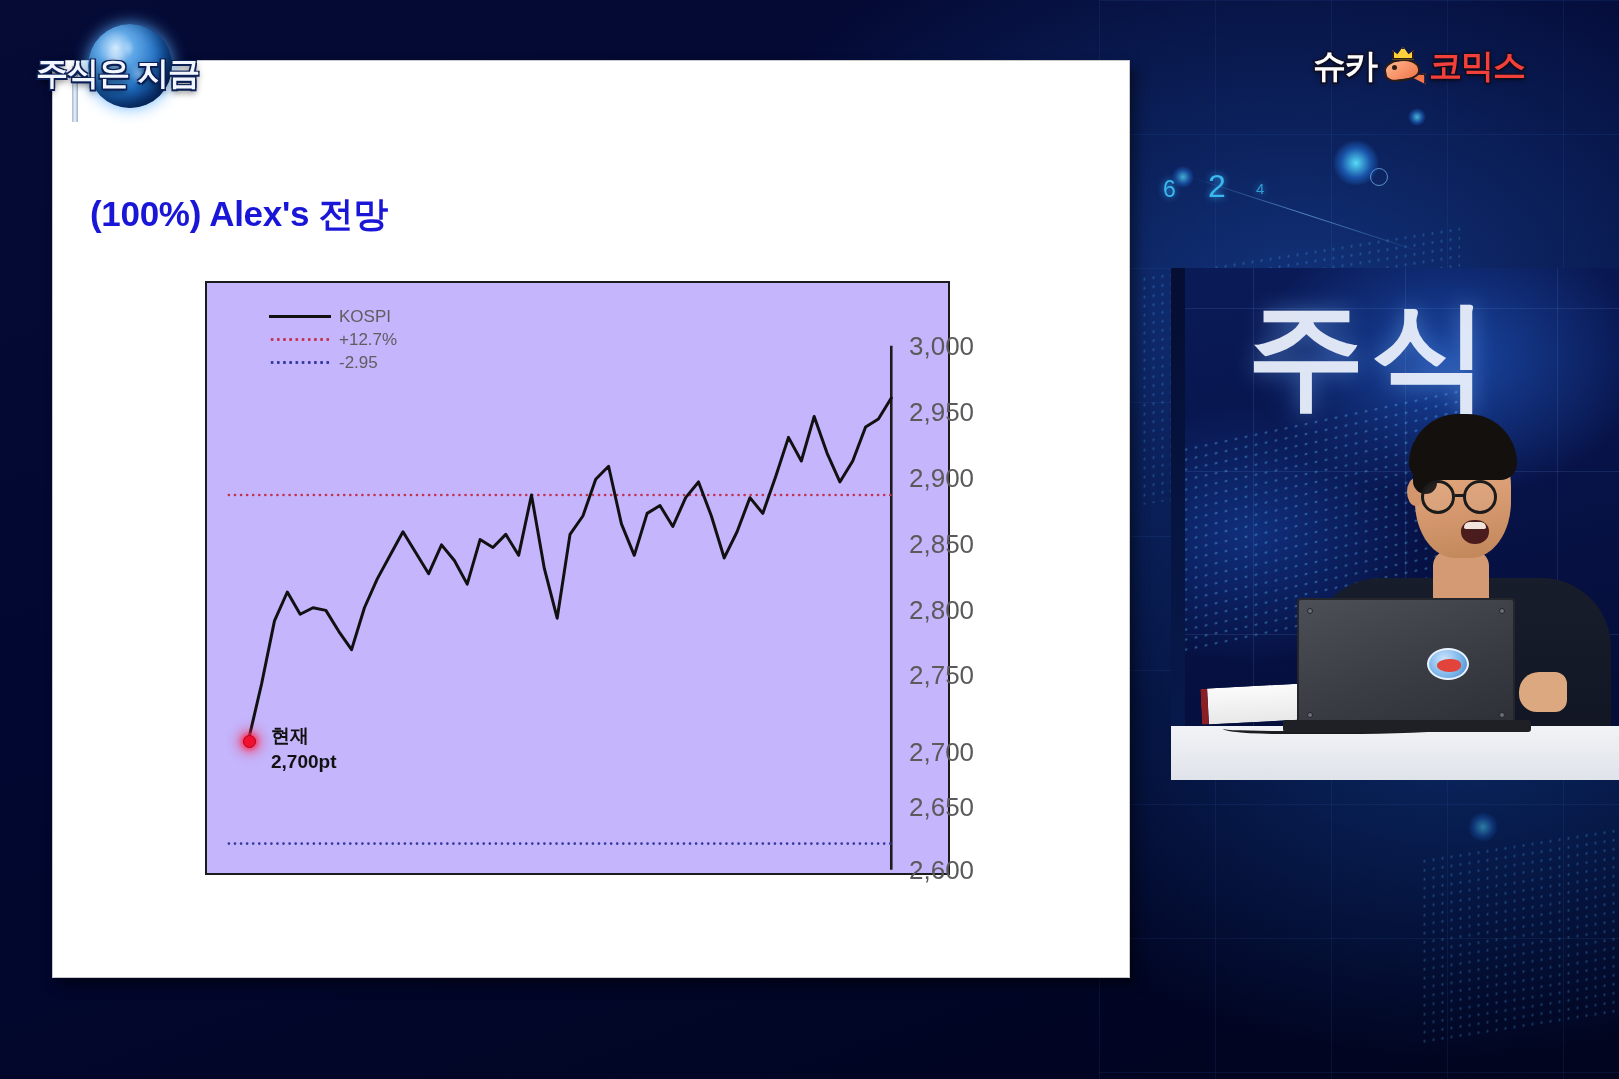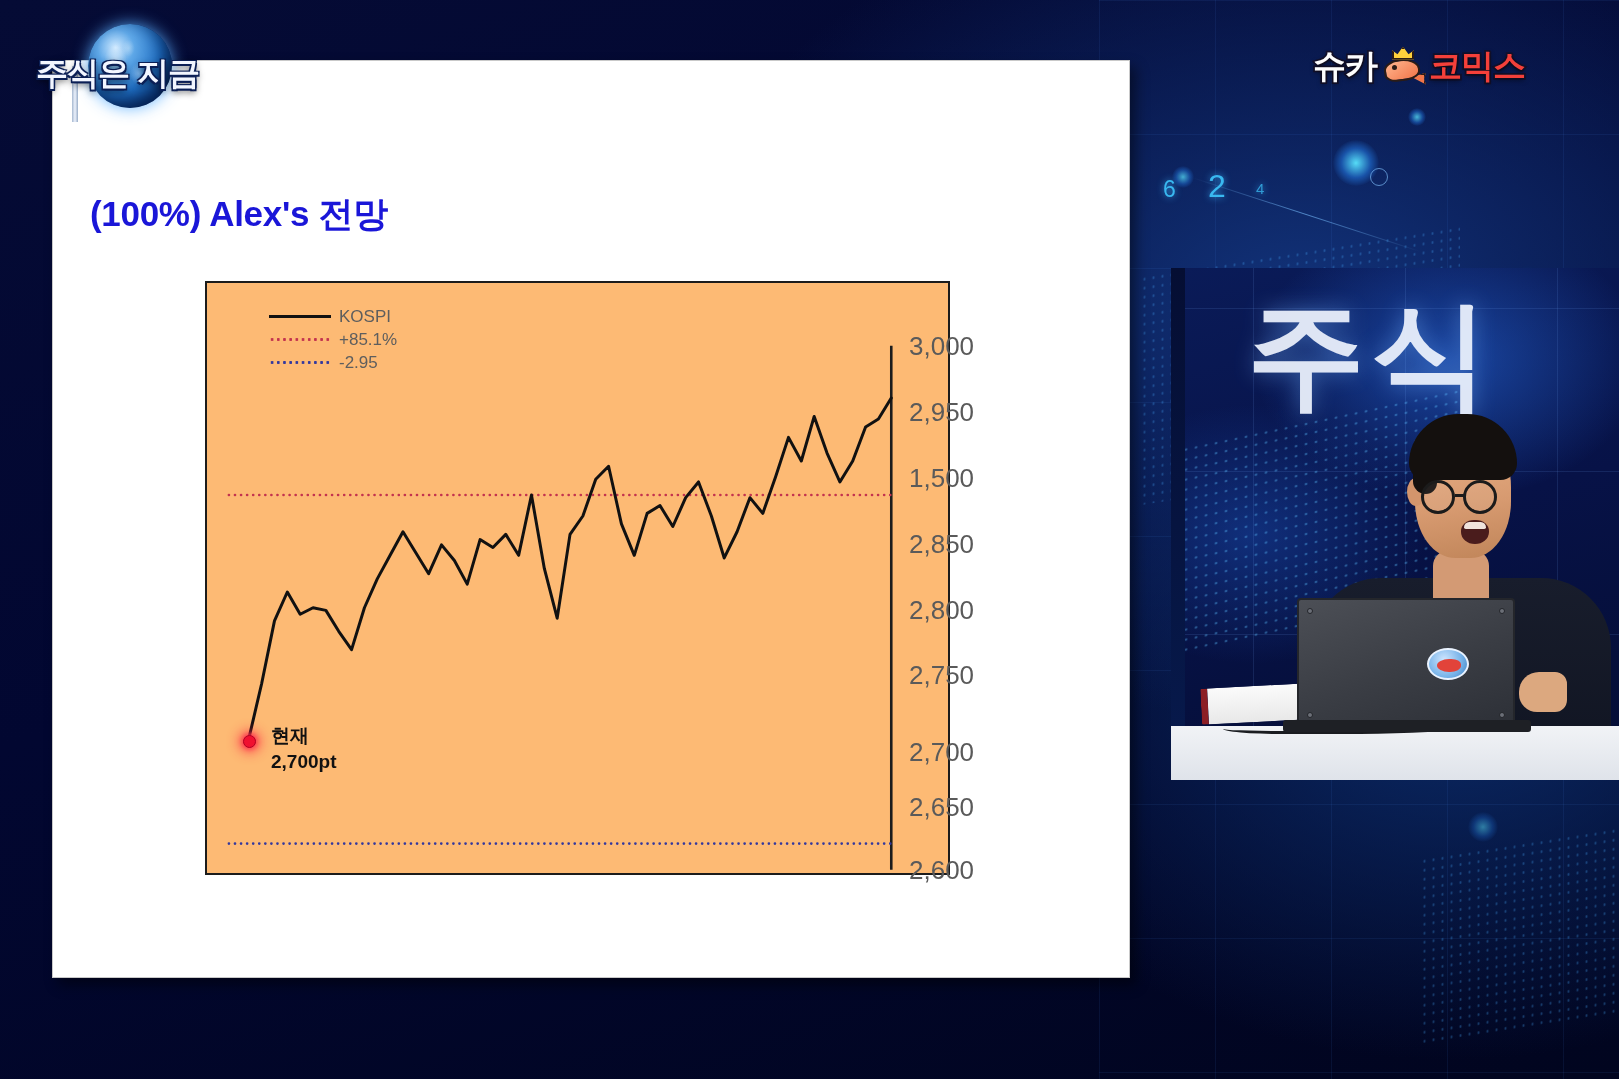--- a/index.html
+++ b/index.html
@@ -147,21 +147,21 @@
     position: absolute; left: 37px; top: 130px;
     font-size: 35px; font-weight: 700; color: #1a16d8;
     letter-spacing: -.3px;
   }
 
   
   #chart-box {
     position: absolute; left: 152px; top: 220px;
     width: 745px; height: 594px;
     border: 2px solid #1c1c1c;
-    background: #fdba74;
+    background: #c4b5fd;
   }
   #plot {
     position: absolute; inset: 0;
   }
   svg { display: block; }
 
   
   #legend { position: absolute; left: 62px; top: 22px; }
   .leg-row { display: flex; align-items: center; height: 23px; margin-bottom: 0px; }
   .leg-key { width: 62px; height: 12px; position: relative; margin-right: 8px; }
@@ -397,21 +397,21 @@
         <div class="leg-row">
           <span class="leg-key">
               <span class="leg-solid"></span>
             </span>
           <span class="leg-label">KOSPI</span>
         </div>
         <div class="leg-row">
           <span class="leg-key">
               <span class="leg-dot-red"></span>
             </span>
-          <span class="leg-label">+85.1%</span>
+          <span class="leg-label">+12.7%</span>
         </div>
         <div class="leg-row">
           <span class="leg-key">
               <span class="leg-dot-blue"></span>
             </span>
           <span class="leg-label">-2.95</span>
         </div>
       </div>
 
       <svg id="plot" viewBox="0 0 745 594" preserveAspectRatio="none">
@@ -423,21 +423,21 @@
 
       <div id="marker" style="left: 35.5px; top: 451.75px; background: rgb(240, 16, 48);"></div>
       <div id="anno" style="left: 64px; top: 440.25px;">
         <div>현재</div>
         <div>2,700pt</div>
       </div>
 
       <div id="yticks">
           <div class="ytick" style="top: 63px;">3,000</div>
           <div class="ytick" style="top: 128.875px;">2,950</div>
-          <div class="ytick" style="top: 194.75px;">1,500</div>
+          <div class="ytick" style="top: 194.75px;">2,900</div>
           <div class="ytick" style="top: 260.625px;">2,850</div>
           <div class="ytick" style="top: 326.5px;">2,800</div>
           <div class="ytick" style="top: 392.375px;">2,750</div>
           <div class="ytick" style="top: 469px;">2,700</div>
           <div class="ytick" style="top: 524.125px;">2,650</div>
           <div class="ytick" style="top: 587px;">2,600</div>
         </div>
     </div>
   </div>
 

